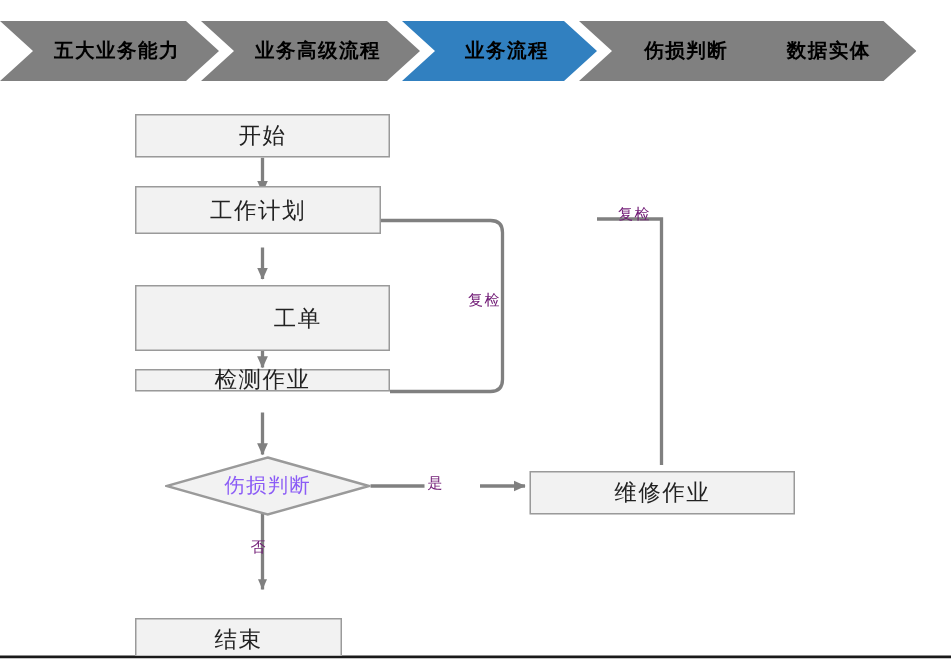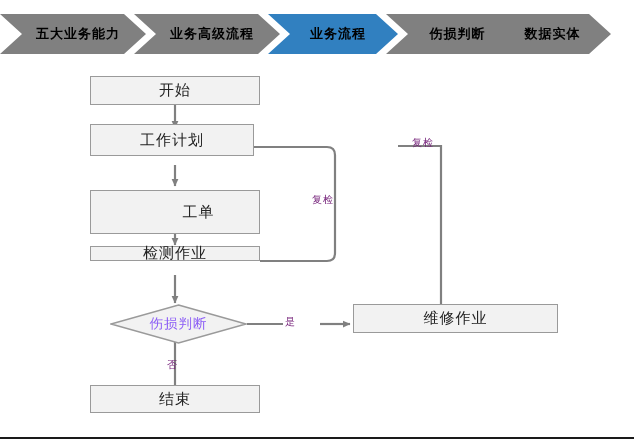--- a/index.html
+++ b/index.html
@@ -184,25 +184,25 @@
       <span>检测作业</span>
     </div>
 
     <div class="diamond-wrap" style="left:110px; top:304px; width:137px; height:40px;">
       <svg class="diamond-shape" viewBox="0 0 137 40" preserveAspectRatio="none">
         <polygon points="68.5,1 136,20 68.5,39 1,20" fill="#f2f2f2" stroke="#9a9a9a" stroke-width="1.6"></polygon>
       </svg>
       <span class="diamond-text">伤损判断</span>
     </div>
 
-    <div class="node" style="left:353px; top:304px; width:205px; height:29px;">
+    <div class="node" style="left:353px; top:314px; width:177px; height:29px;">
       <span>维修作业</span>
     </div>
 
-    <div class="node" style="left:90px; top:385px; width:170px; height:28px;">
+    <div class="node" style="left:90px; top:412px; width:138px; height:28px;">
       <span>结束</span>
     </div>
 
     <div class="edge-label" style="left:312px; top:193px;">复检</div>
 
     <div class="edge-label" style="left:412px; top:136px;">复检</div>
 
     <div class="edge-label" style="left:285px; top:315px;">是</div>
 
     <div class="edge-label" style="left:167px; top:358px;">否</div>

